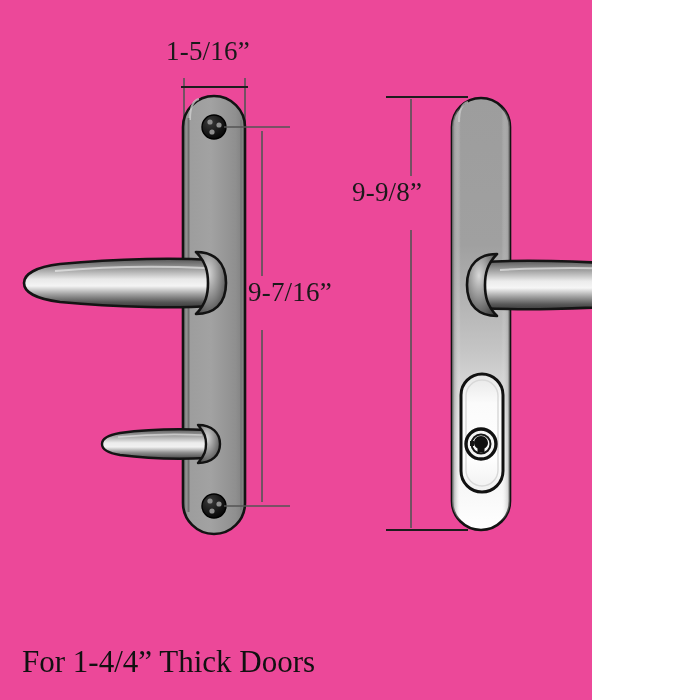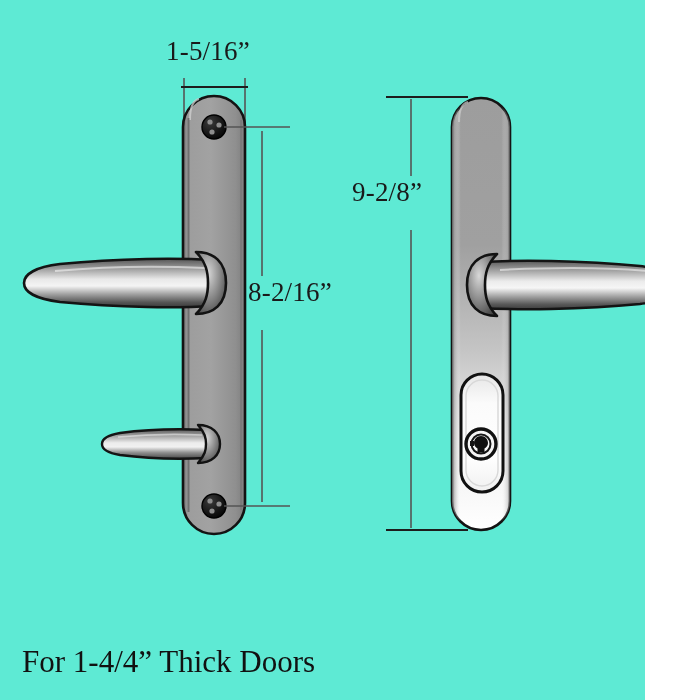--- a/index.html
+++ b/index.html
@@ -2,23 +2,23 @@
 <html><head>
 <meta charset="utf-8">
 <style>
   html, body {
     margin: 0;
     padding: 0;
     background: #ffffff;
   }
   #page {
     position: relative;
-    width: 645px;
+    width: 592px;
     height: 700px;
-    background: #5eead4;
+    background: #ec4899;
     overflow: hidden;
     font-family: "Liberation Serif", serif;
   }
   #diagram {
     position: absolute;
     left: 0;
     top: 0;
     width: 700px;
     height: 700px;
   }
@@ -244,19 +244,19 @@
                  C 479 254, 467 264, 467 285
                  C 467 306, 479 316, 497 316
                  C 487 306, 485 296, 485 285
                  C 485 274, 487 264, 497 254 Z" fill="url(#gradHub)" stroke="#121212" stroke-width="2.6" stroke-linejoin="round"></path>
       </g>
     </g>
   </svg>
 
   <div class="dim-text" id="dim-width-label">1-5/16”</div>
 
-  <div class="dim-text" id="dim-plate-label">8-2/16”</div>
-
-  <div class="dim-text" id="dim-height-label">9-2/8”</div>
+  <div class="dim-text" id="dim-plate-label">9-7/16”</div>
+
+  <div class="dim-text" id="dim-height-label">9-9/8”</div>
 
   <div id="caption">For 1-4/4” Thick Doors</div>
 
 </div>
 
 </body></html>

